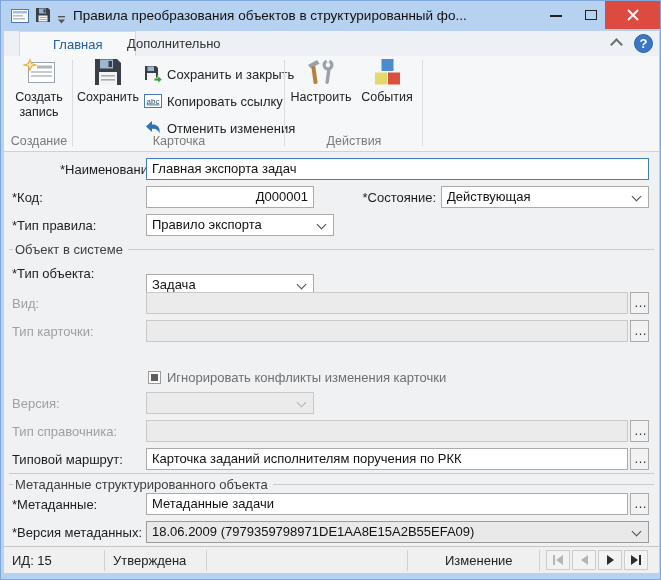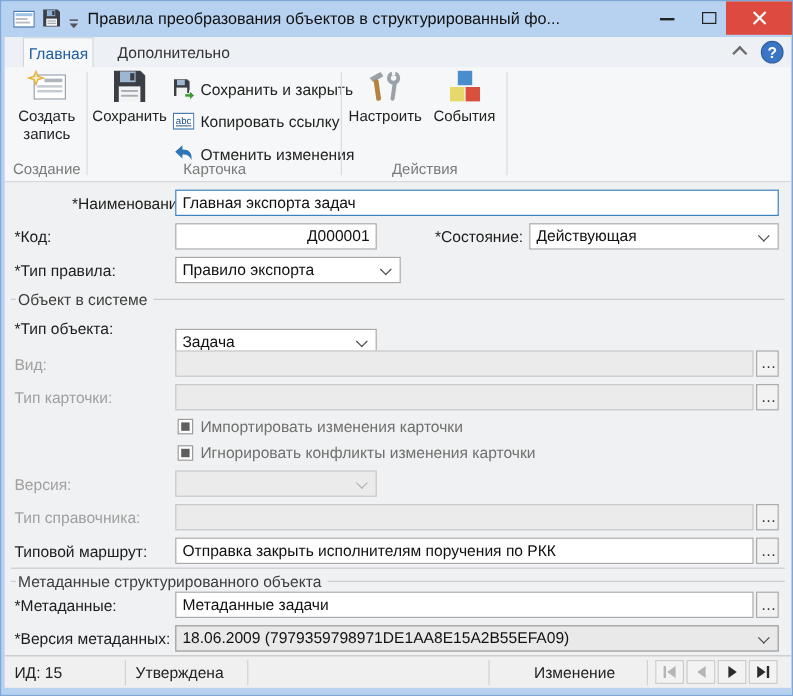--- a/index.html
+++ b/index.html
@@ -16,21 +16,21 @@
   .btn-min-hit { position:absolute; left:541px; top:2px; width:28px; height:26px; }
   .btn-max { position:absolute; left:584px; top:9px; width:12px; height:10px; border:1.5px solid #222; background:transparent; }
   .btn-max-hit { position:absolute; left:576px; top:2px; width:28px; height:26px; }
   .btn-close { position:absolute; left:604px; top:0; width:55px; height:28px; background:#dd4a40; display:flex; align-items:center; justify-content:center; }
 
   
   .content { position:absolute; left:3px; top:30px; width:655px; height:542px; background:#f0f1f2; }
 
   
   .tabrow { position:absolute; left:0; top:0; width:655px; height:25px; background:#edf0f4; }
-  .tab { position:absolute; top:0; height:25px; display:flex; align-items:center; justify-content:center; font-size:13px; color:#333; padding:0 4px; }
+  .tab { position:absolute; top:0; height:25px; display:flex; align-items:center; justify-content:center; font-size:13px; color:#333; padding:0 33px; }
   .tab.active { background:#f7f8f9; color:#1f5ca0; border:1px solid #d3d8de; border-bottom:none; }
   .chevron-up { position:absolute; width:9px; height:9px; border-left:2px solid #6b6b6b; border-top:2px solid #6b6b6b; transform:rotate(45deg); }
   .help-btn { position:absolute; left:630px; top:3px; width:19px; height:19px; border-radius:50%; background:#3a76c5; color:#fff; font-weight:bold; font-size:13px; display:flex; align-items:center; justify-content:center; border:1px solid #2d5f9e; }
 
   
   .ribbon { position:absolute; left:0; top:25px; width:655px; height:96px; background:#f6f7f8; border-bottom:1px solid #ccd2d9; }
   .rgroup-sep { position:absolute; top:4px; width:1px; height:86px; background:#d9dcе0; background:#d9dce0; }
   .rgroup-label { position:absolute; bottom:3px; font-size:12.5px; color:#7a7a7a; text-align:center; }
   .bigbtn { position:absolute; top:2px; width:64px; height:76px; display:flex; flex-direction:column; align-items:center; }
   .bigbtn .blabel { margin-top:4px; font-size:12.5px; color:#222; text-align:center; line-height:1.2; }
@@ -231,40 +231,36 @@
       <div class="dots-btn" style="left:626px; top:140px;">
           <span>…</span>
         </div>
 
       <div class="flabel disabled" style="top:172px;">Тип карточки:</div>
       <div class="field disabled" style="left:142px; top:168px; width:482px;"><span></span></div>
       <div class="dots-btn" style="left:626px; top:168px;">
           <span>…</span>
         </div>
 
-      <div class="checkbox-row" style="top:196px;">
-        <span class="cbx"></span>
-        <span class="cbx-label">Импортировать изменения карточки</span>
-      </div>
       <div class="checkbox-row" style="top:218px;">
         <span class="cbx"></span>
         <span class="cbx-label">Игнорировать конфликты изменения карточки</span>
       </div>
 
       <div class="flabel disabled" style="top:244px;">Версия:</div>
       <div class="field disabled combo" style="left:142px; top:240px; width:168px;"><span></span><span class="chev dim"></span></div>
 
       <div class="flabel disabled" style="top:272px;">Тип справочника:</div>
       <div class="field disabled" style="left:142px; top:268px; width:482px;"><span></span></div>
       <div class="dots-btn" style="left:626px; top:268px;">
           <span>…</span>
         </div>
 
       <div class="flabel" style="top:300px;">Типовой маршрут:</div>
-      <div class="field" style="left:142px; top:296px; width:482px;"><span>Отправка закрыть исполнителям поручения по РКК</span></div>
+      <div class="field" style="left:142px; top:296px; width:482px;"><span>Карточка заданий исполнителям поручения по РКК</span></div>
       <div class="dots-btn" style="left:626px; top:296px;">
           <span>…</span>
         </div>
 
       <div class="hr-full" style="top:321px;"></div>
       <div class="section-hdr" style="top:325px;">
         <span class="line lead"></span>
         <span class="stext">Метаданные структурированного объекта</span>
         <span class="line trail"></span>
       </div>

